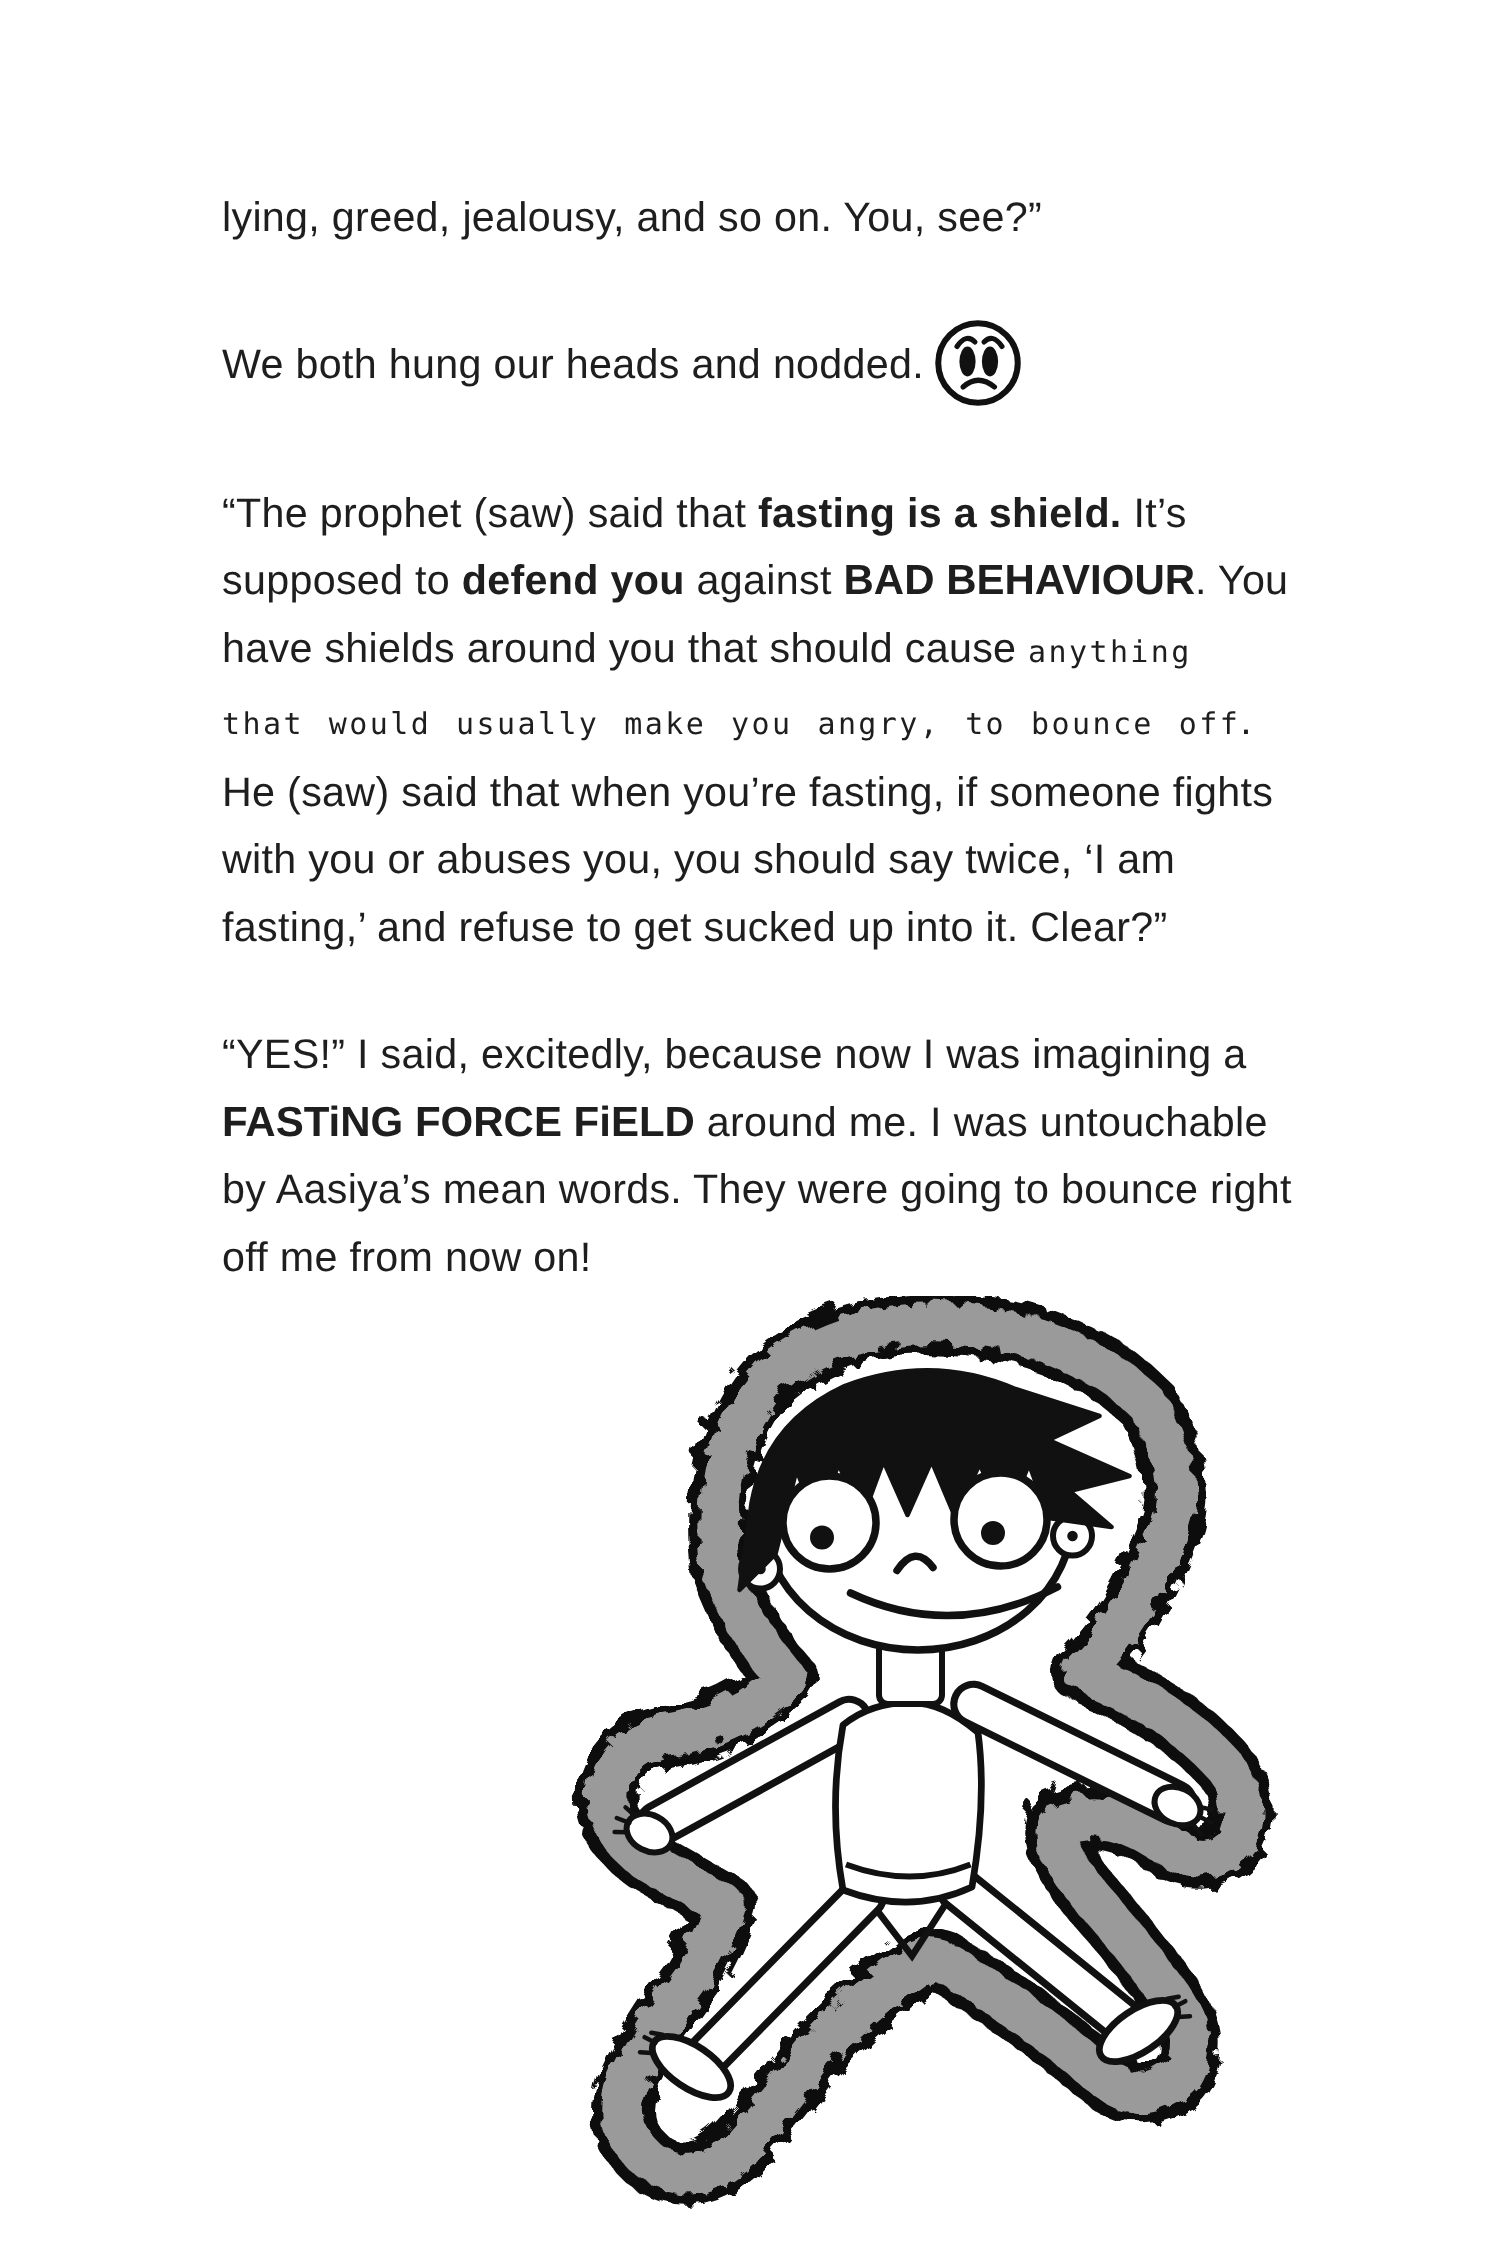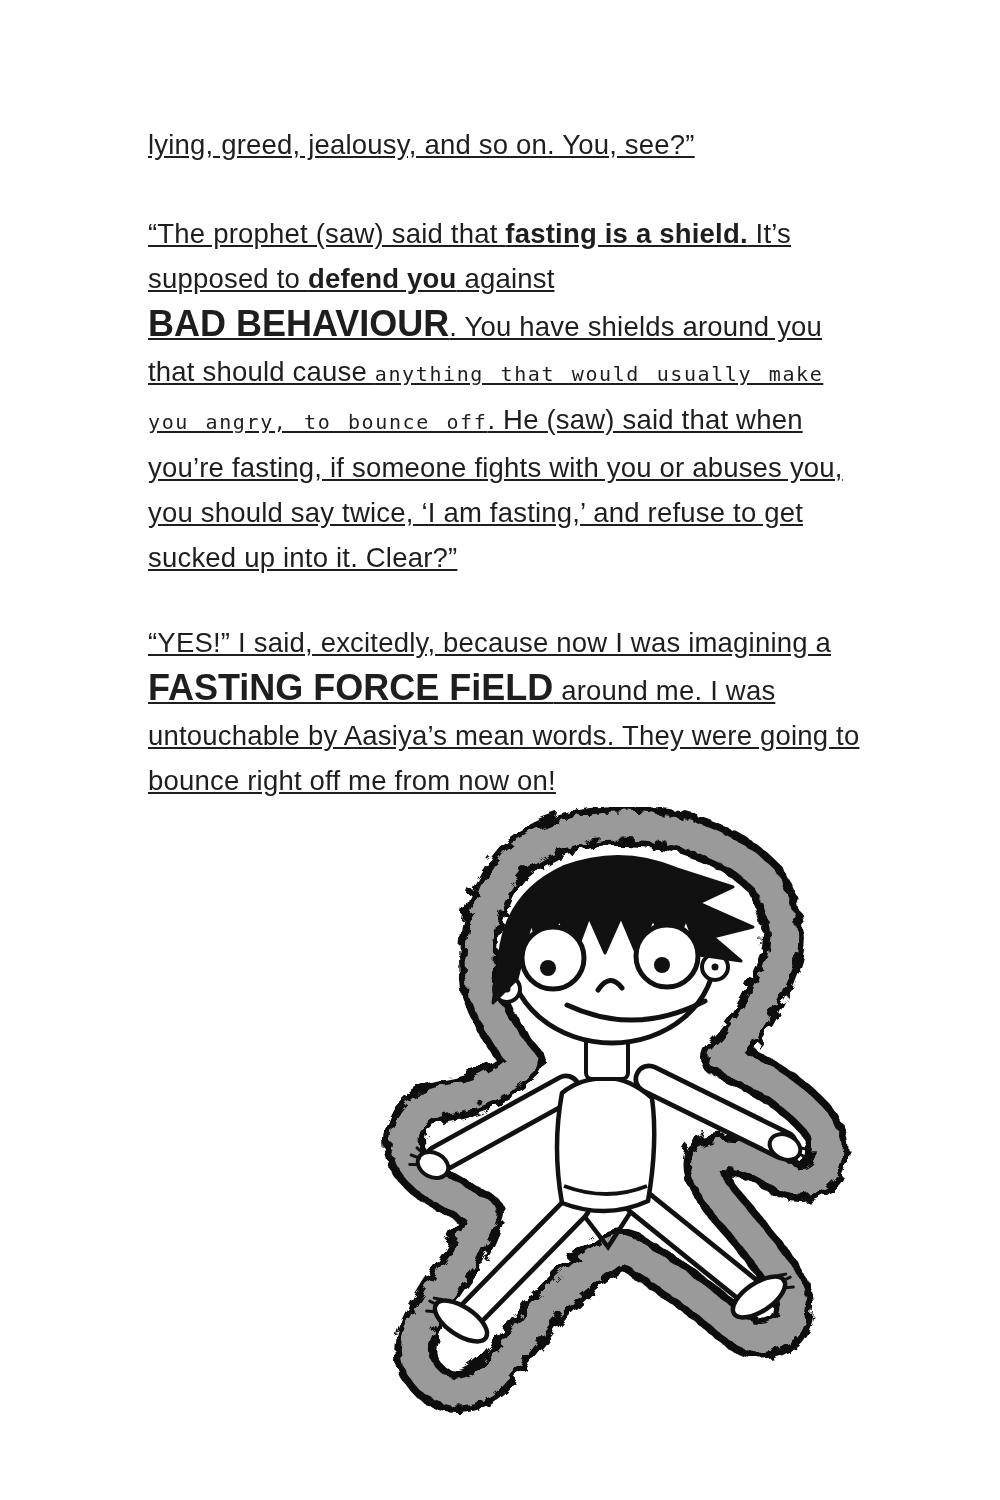--- a/index.html
+++ b/index.html
@@ -4,44 +4,54 @@
 <style>
   html, body { margin: 0; padding: 0; }
   body {
     width: 1000px; height: 1500px;
     background: #ffffff;
     font-family: "Liberation Sans", sans-serif;
     color: #1e1e1e;
     overflow: hidden;
   }
   .page { padding: 122px 138px 0 148px; }
-  p { margin: 0; font-size: 27.5px; line-height: 45px; letter-spacing: 0.2px; text-decoration: underline; }
+  p { margin: 0; font-size: 27.5px; line-height: 45px; letter-spacing: 0.2px; }
   .p1 { margin-bottom: 44px; }
   .p2 { margin-bottom: 46px; display: flex; align-items: center; gap: 3px; height: 62px; }
   .p3 { margin-bottom: 40px; }
   .p4 { margin-bottom: 4px; }
   .run-bold { font-weight: 700; }
-  .run-display { font-weight: 800; font-size: 36px; letter-spacing: 0; white-space: nowrap; }
+  .run-display { font-weight: 800; font-size: 28px; letter-spacing: 0; white-space: nowrap; }
   .run-hand {
     font-family: "DejaVu Sans Mono", monospace;
     font-size: 20px; letter-spacing: 1.6px; word-spacing: 3px;
   }
   .illustration { margin-top: 2px; }
   .illustration svg { display: block; margin-left: 233px; }
   .emoji { flex: 0 0 auto; }
 </style>
 </head>
 <body>
 
 <div class="page">
 
   <p class="p1">
     <span>lying, greed, jealousy, and so on. You, see?”</span>
   </p>
 
+  <p class="p2">
+    <span>We both hung our heads and nodded.</span>
+    <svg class="emoji" width="66" height="62" viewBox="0 0 66 62" aria-hidden="true">
+      <circle cx="33" cy="31" r="26.5" fill="#ffffff" stroke="#111111" stroke-width="4"></circle>
+      <path d="M 19 20 Q 25 11 31 17 M 37 17 Q 43 11 49 20" fill="none" stroke="#111111" stroke-width="3.4" stroke-linecap="round"></path>
+      <ellipse cx="26" cy="30" rx="5.4" ry="10" fill="#111111"></ellipse>
+      <ellipse cx="41" cy="30" rx="5.4" ry="10" fill="#111111"></ellipse>
+      <path d="M 23 47 Q 33 38 44 47" fill="none" stroke="#111111" stroke-width="3.4" stroke-linecap="round"></path>
+    </svg>
+  </p>
 
   <p class="p3">
     <span>“The prophet (saw) said that </span><span class="run-bold">fasting is a shield.</span><span> It’s supposed to </span><span class="run-bold">defend you</span><span> against </span><span class="run-display">BAD BEHAVIOUR</span><span>. You have shields around you that should cause </span><span class="run-hand">anything that would usually make you angry, to bounce off</span><span>. He (saw) said that when you’re fasting, if someone fights with you or abuses you, you should say twice, ‘I am fasting,’ and refuse to get sucked up into it. Clear?”</span>
   </p>
 
   <p class="p4">
     <span>“YES!” I said, excitedly, because now I was imagining a </span><span class="run-display">FASTiNG FORCE FiELD</span><span> around me. I was untouchable by Aasiya’s mean words. They were going to bounce right off me from now on!</span>
   </p>
 
   <div class="illustration">

